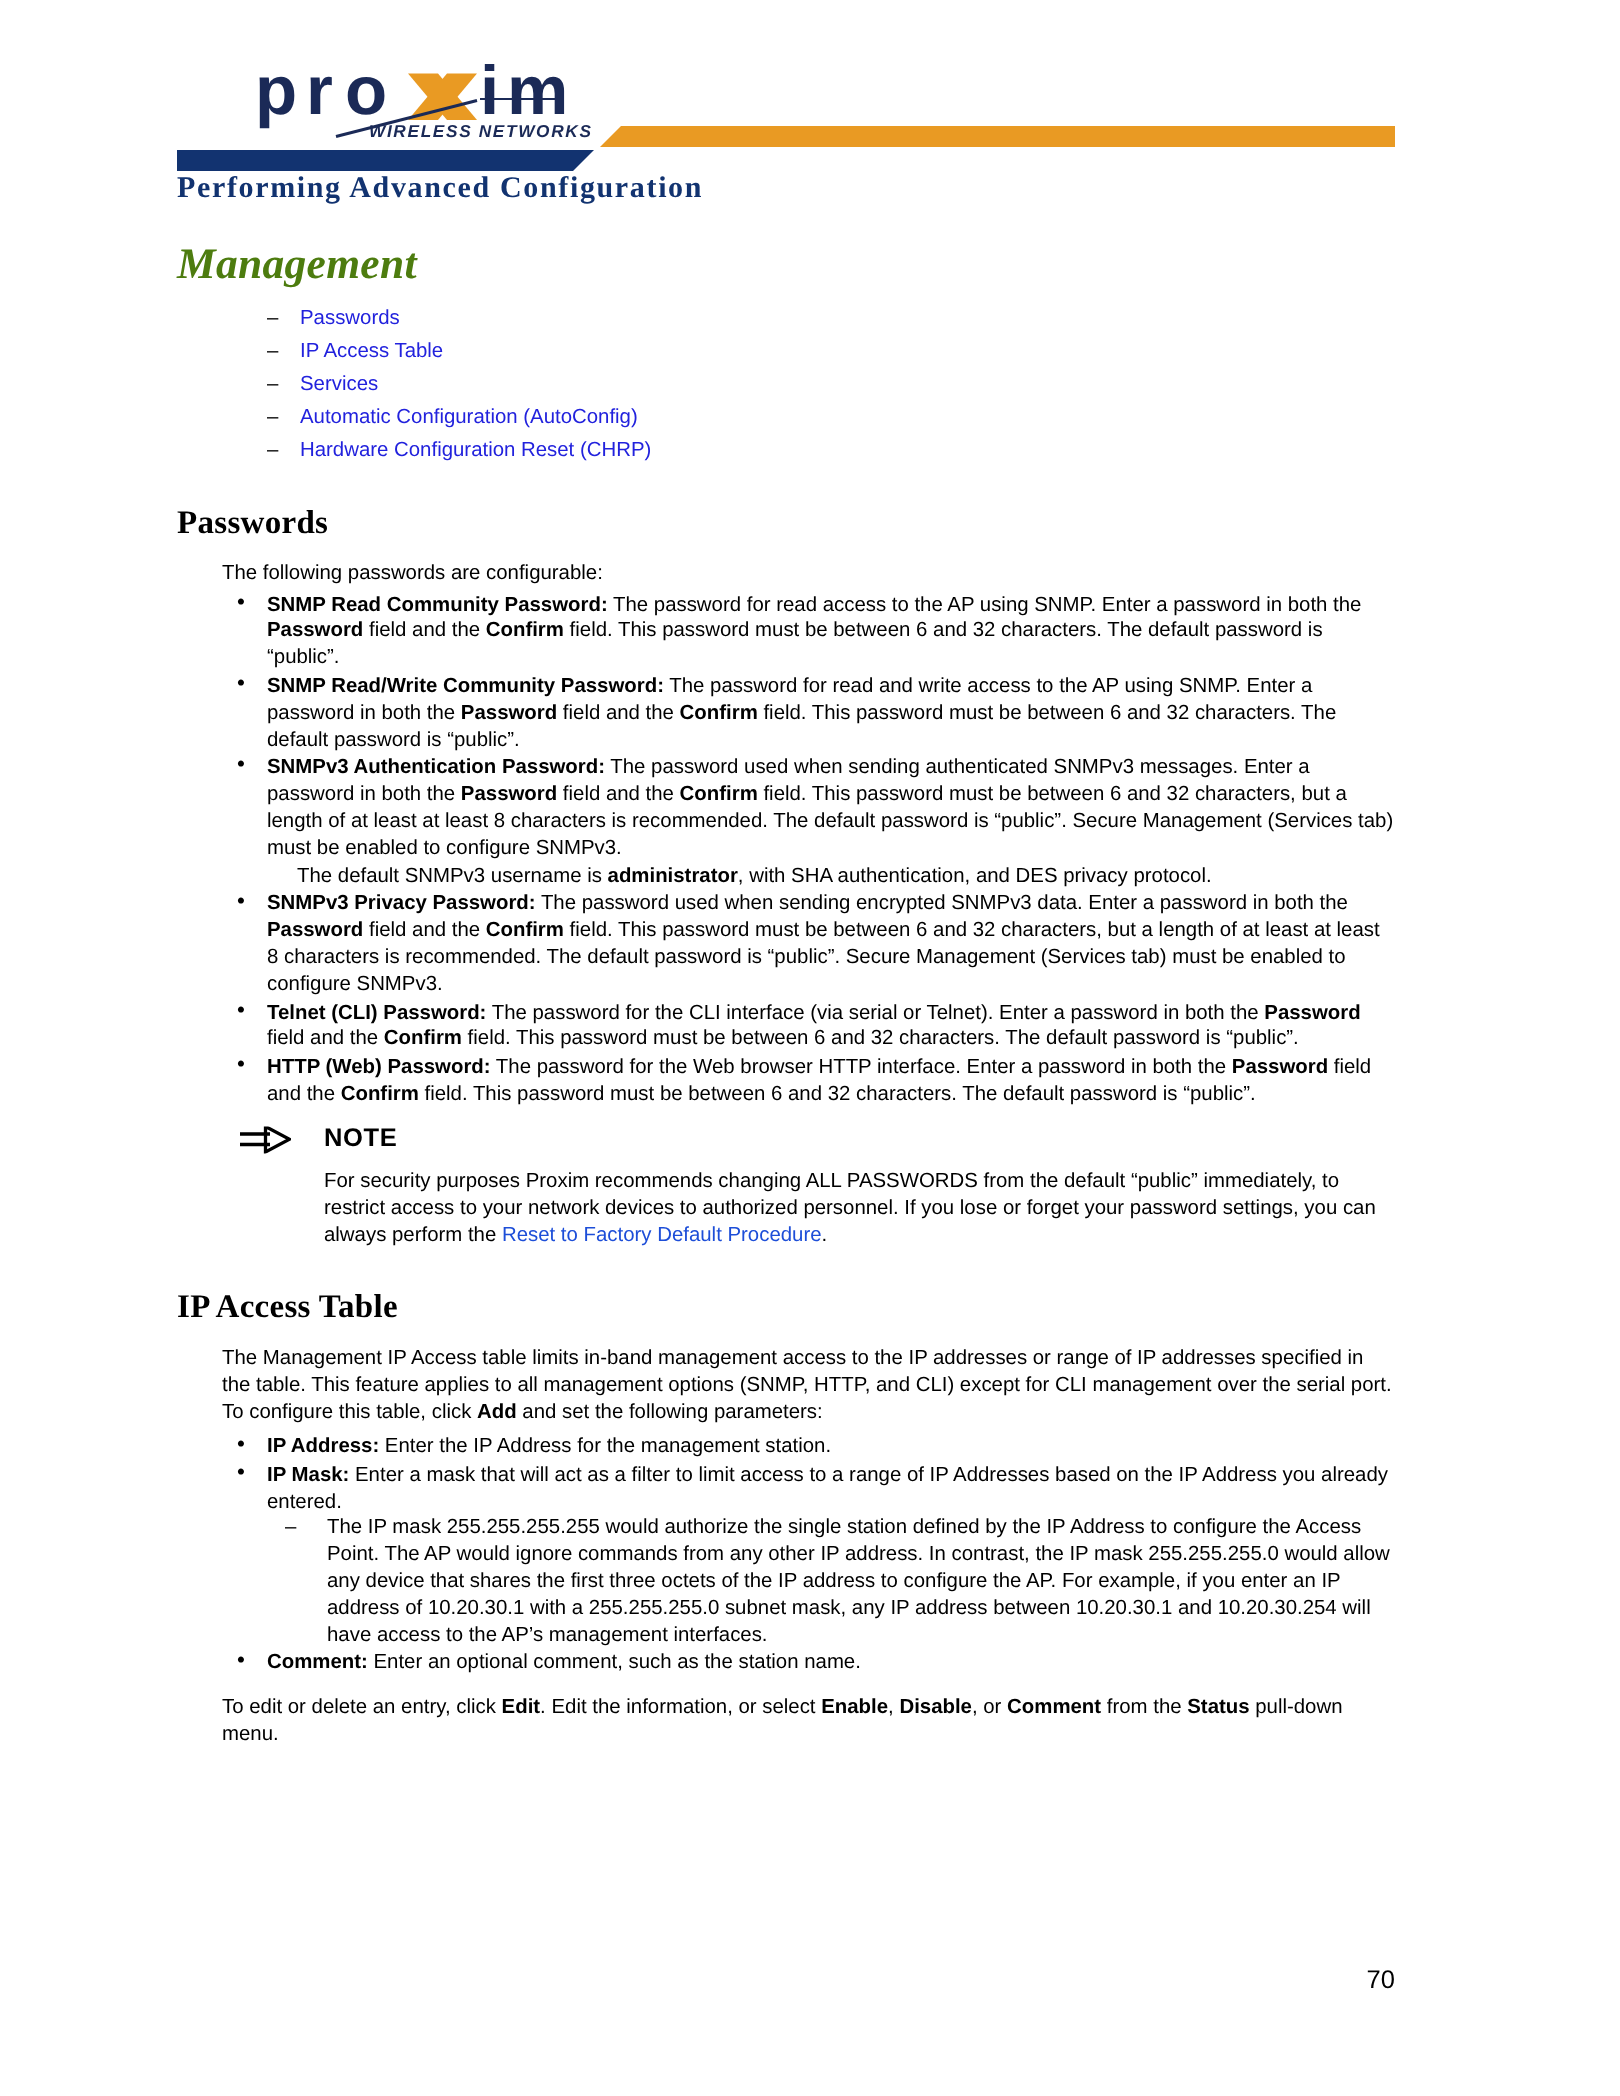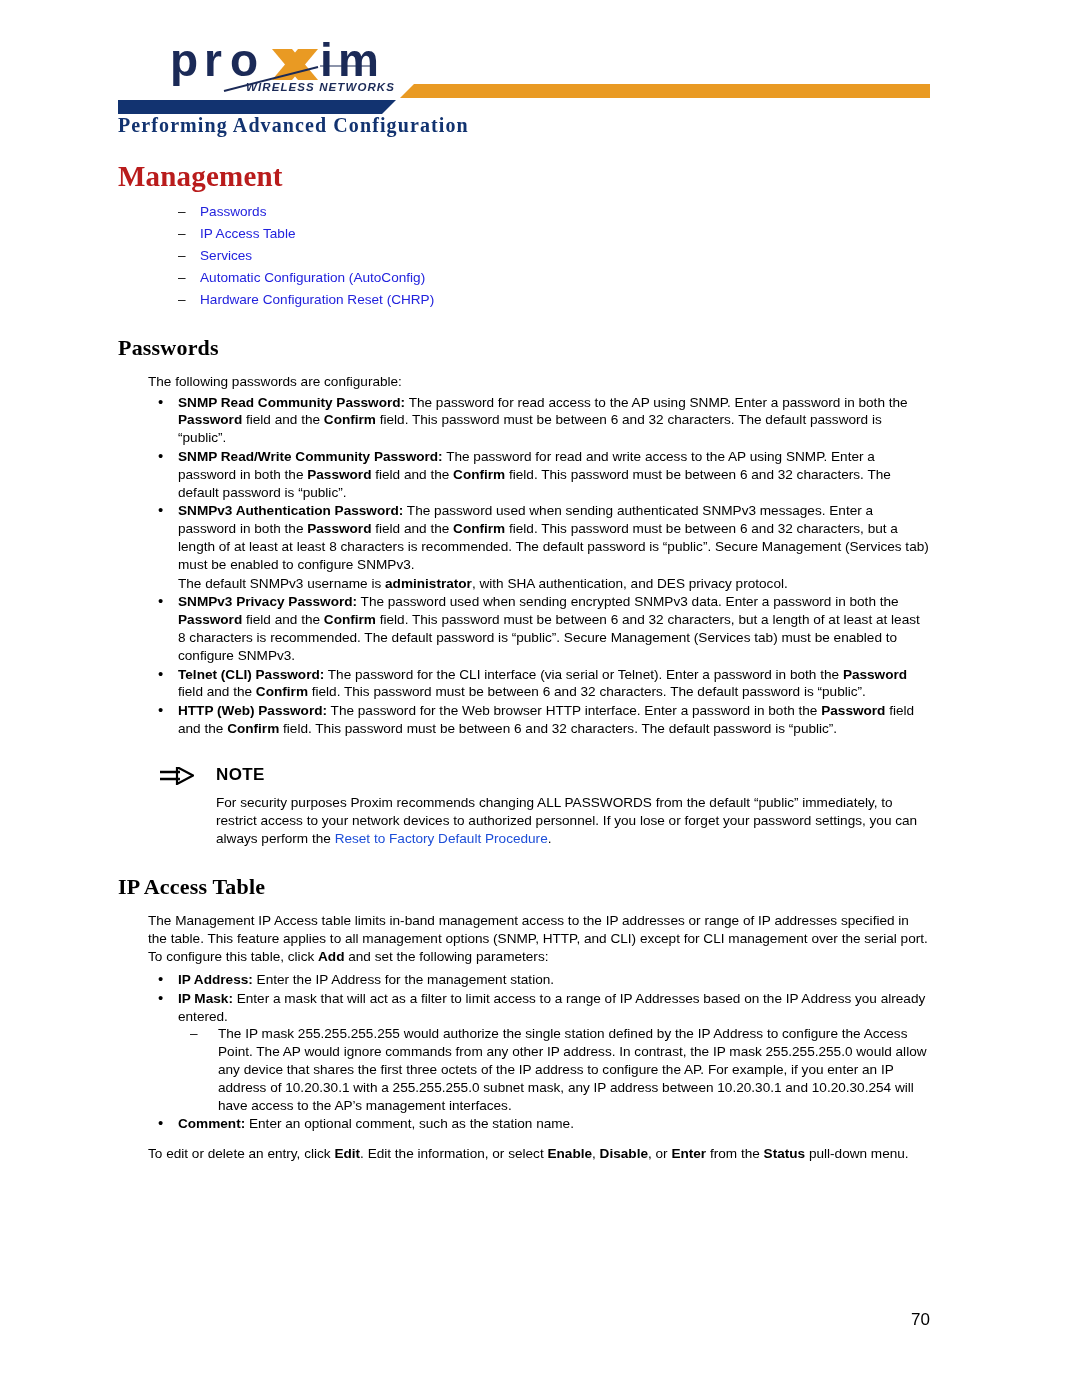--- a/index.html
+++ b/index.html
@@ -61,23 +61,24 @@
     position: absolute;
     left: 118px;
     top: 160px;
     width: 812px;
   }
 
   h1.chapter {
     font-family: "Liberation Serif", serif;
     font-weight: bold;
     font-size: 29px;
-    color: #b91c1c;
+    color: #4d7c0f;
     margin: 0 0 10px 0;
     letter-spacing: 0.2px;
+    font-style: italic;
   }
 
   h2.section {
     font-family: "Liberation Serif", serif;
     font-weight: bold;
     font-size: 22px;
     color: #000;
     margin: 26px 0 12px 0;
     letter-spacing: 0.2px;
   }
@@ -147,21 +148,21 @@
     position: absolute;
     left: 12px;
     top: 0;
   }
 
   .b { font-weight: bold; }
   .lnk { color: #1d4ed8; text-align: right; }
 
   
   .note-block {
-    margin-top: 28px;
+    margin-top: 12px;
     padding-left: 30px;
     position: relative;
   }
   .note-head {
     position: relative;
     height: 22px;
     margin-bottom: 6px;
   }
   .note-icon {
     position: absolute;
@@ -277,21 +278,21 @@
       </li>
 
       <li>
         <span class="bullet">•</span>
         <span class="b">SNMP Read/Write Community Password:</span><span> The password for read and write access to the AP using SNMP. Enter a password in both the </span><span class="b">Password</span><span> field and the </span><span class="b">Confirm</span><span> field. This password must be between 6 and 32 characters. The default password is “public”.</span>
       </li>
 
       <li>
         <span class="bullet">•</span>
         <span class="b">SNMPv3 Authentication Password:</span><span> The password used when sending authenticated SNMPv3 messages. Enter a password in both the </span><span class="b">Password</span><span> field and the </span><span class="b">Confirm</span><span> field. This password must be between 6 and 32 characters, but a length of at least at least 8 characters is recommended. The default password is “public”. Secure Management (Services tab) must be enabled to configure SNMPv3.</span>
-        <div style="margin-top:1px;"><span>The default SNMPv3 username is </span><span class="b">administrator</span><span>, with SHA authentication, and DES privacy protocol.</span></div>
+        <div style="margin-top:1px;margin-left:20px;"><span>The default SNMPv3 username is </span><span class="b">administrator</span><span>, with SHA authentication, and DES privacy protocol.</span></div>
       </li>
 
       <li>
         <span class="bullet">•</span>
         <span class="b">SNMPv3 Privacy Password:</span><span> The password used when sending encrypted SNMPv3 data. Enter a password in both the </span><span class="b">Password</span><span> field and the </span><span class="b">Confirm</span><span> field. This password must be between 6 and 32 characters, but a length of at least at least 8 characters is recommended. The default password is “public”. Secure Management (Services tab) must be enabled to configure SNMPv3.</span>
       </li>
 
       <li>
         <span class="bullet">•</span>
         <span class="b">Telnet (CLI) Password:</span><span> The password for the CLI interface (via serial or Telnet). Enter a password in both the </span><span class="b">Password</span><span> field and the </span><span class="b">Confirm</span><span> field. This password must be between 6 and 32 characters. The default password is “public”.</span>
@@ -336,19 +337,19 @@
           </li>
         </ul>
       </li>
 
       <li>
         <span class="bullet">•</span>
         <span class="b">Comment:</span><span> Enter an optional comment, such as the station name.</span>
       </li>
     </ul>
 
-    <p class="closing"><span>To edit or delete an entry, click </span><span class="b">Edit</span><span>. Edit the information, or select </span><span class="b">Enable</span><span>, </span><span class="b">Disable</span><span>, or </span><span class="b">Enter</span><span> from the </span><span class="b">Status</span><span> pull-down menu.</span></p>
+    <p class="closing"><span>To edit or delete an entry, click </span><span class="b">Edit</span><span>. Edit the information, or select </span><span class="b">Enable</span><span>, </span><span class="b">Disable</span><span>, or </span><span class="b">Comment</span><span> from the </span><span class="b">Status</span><span> pull-down menu.</span></p>
 
   </div>
 
   <div class="folio">70</div>
 
 </div>
 
 </body></html>

